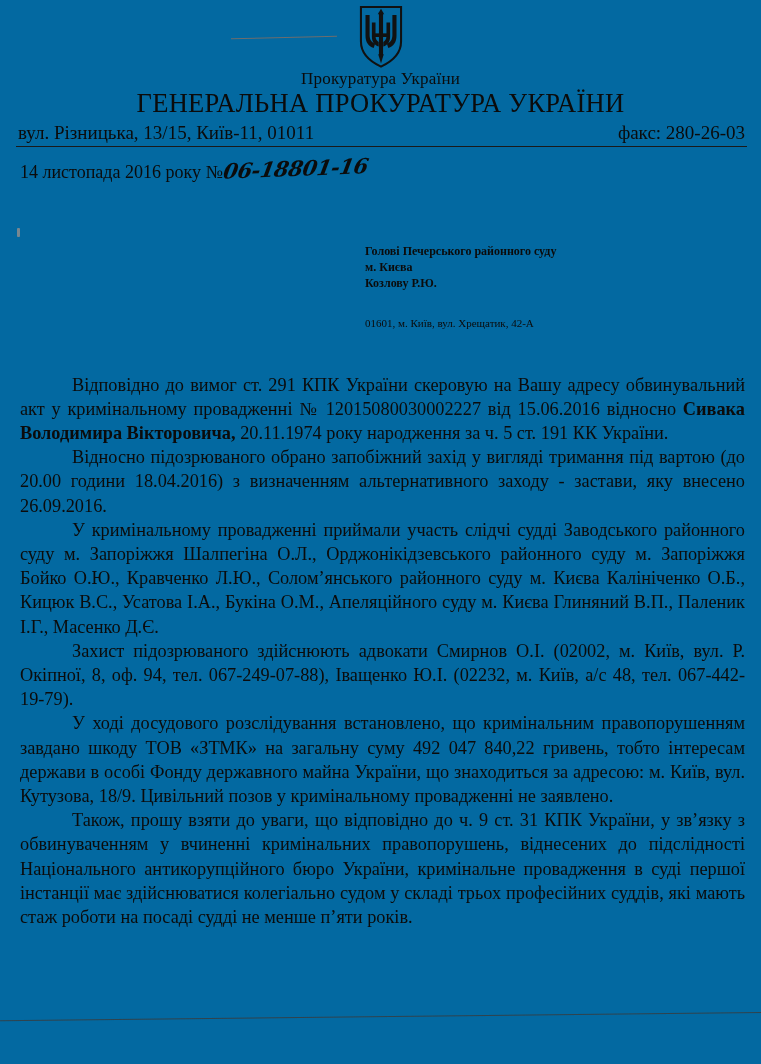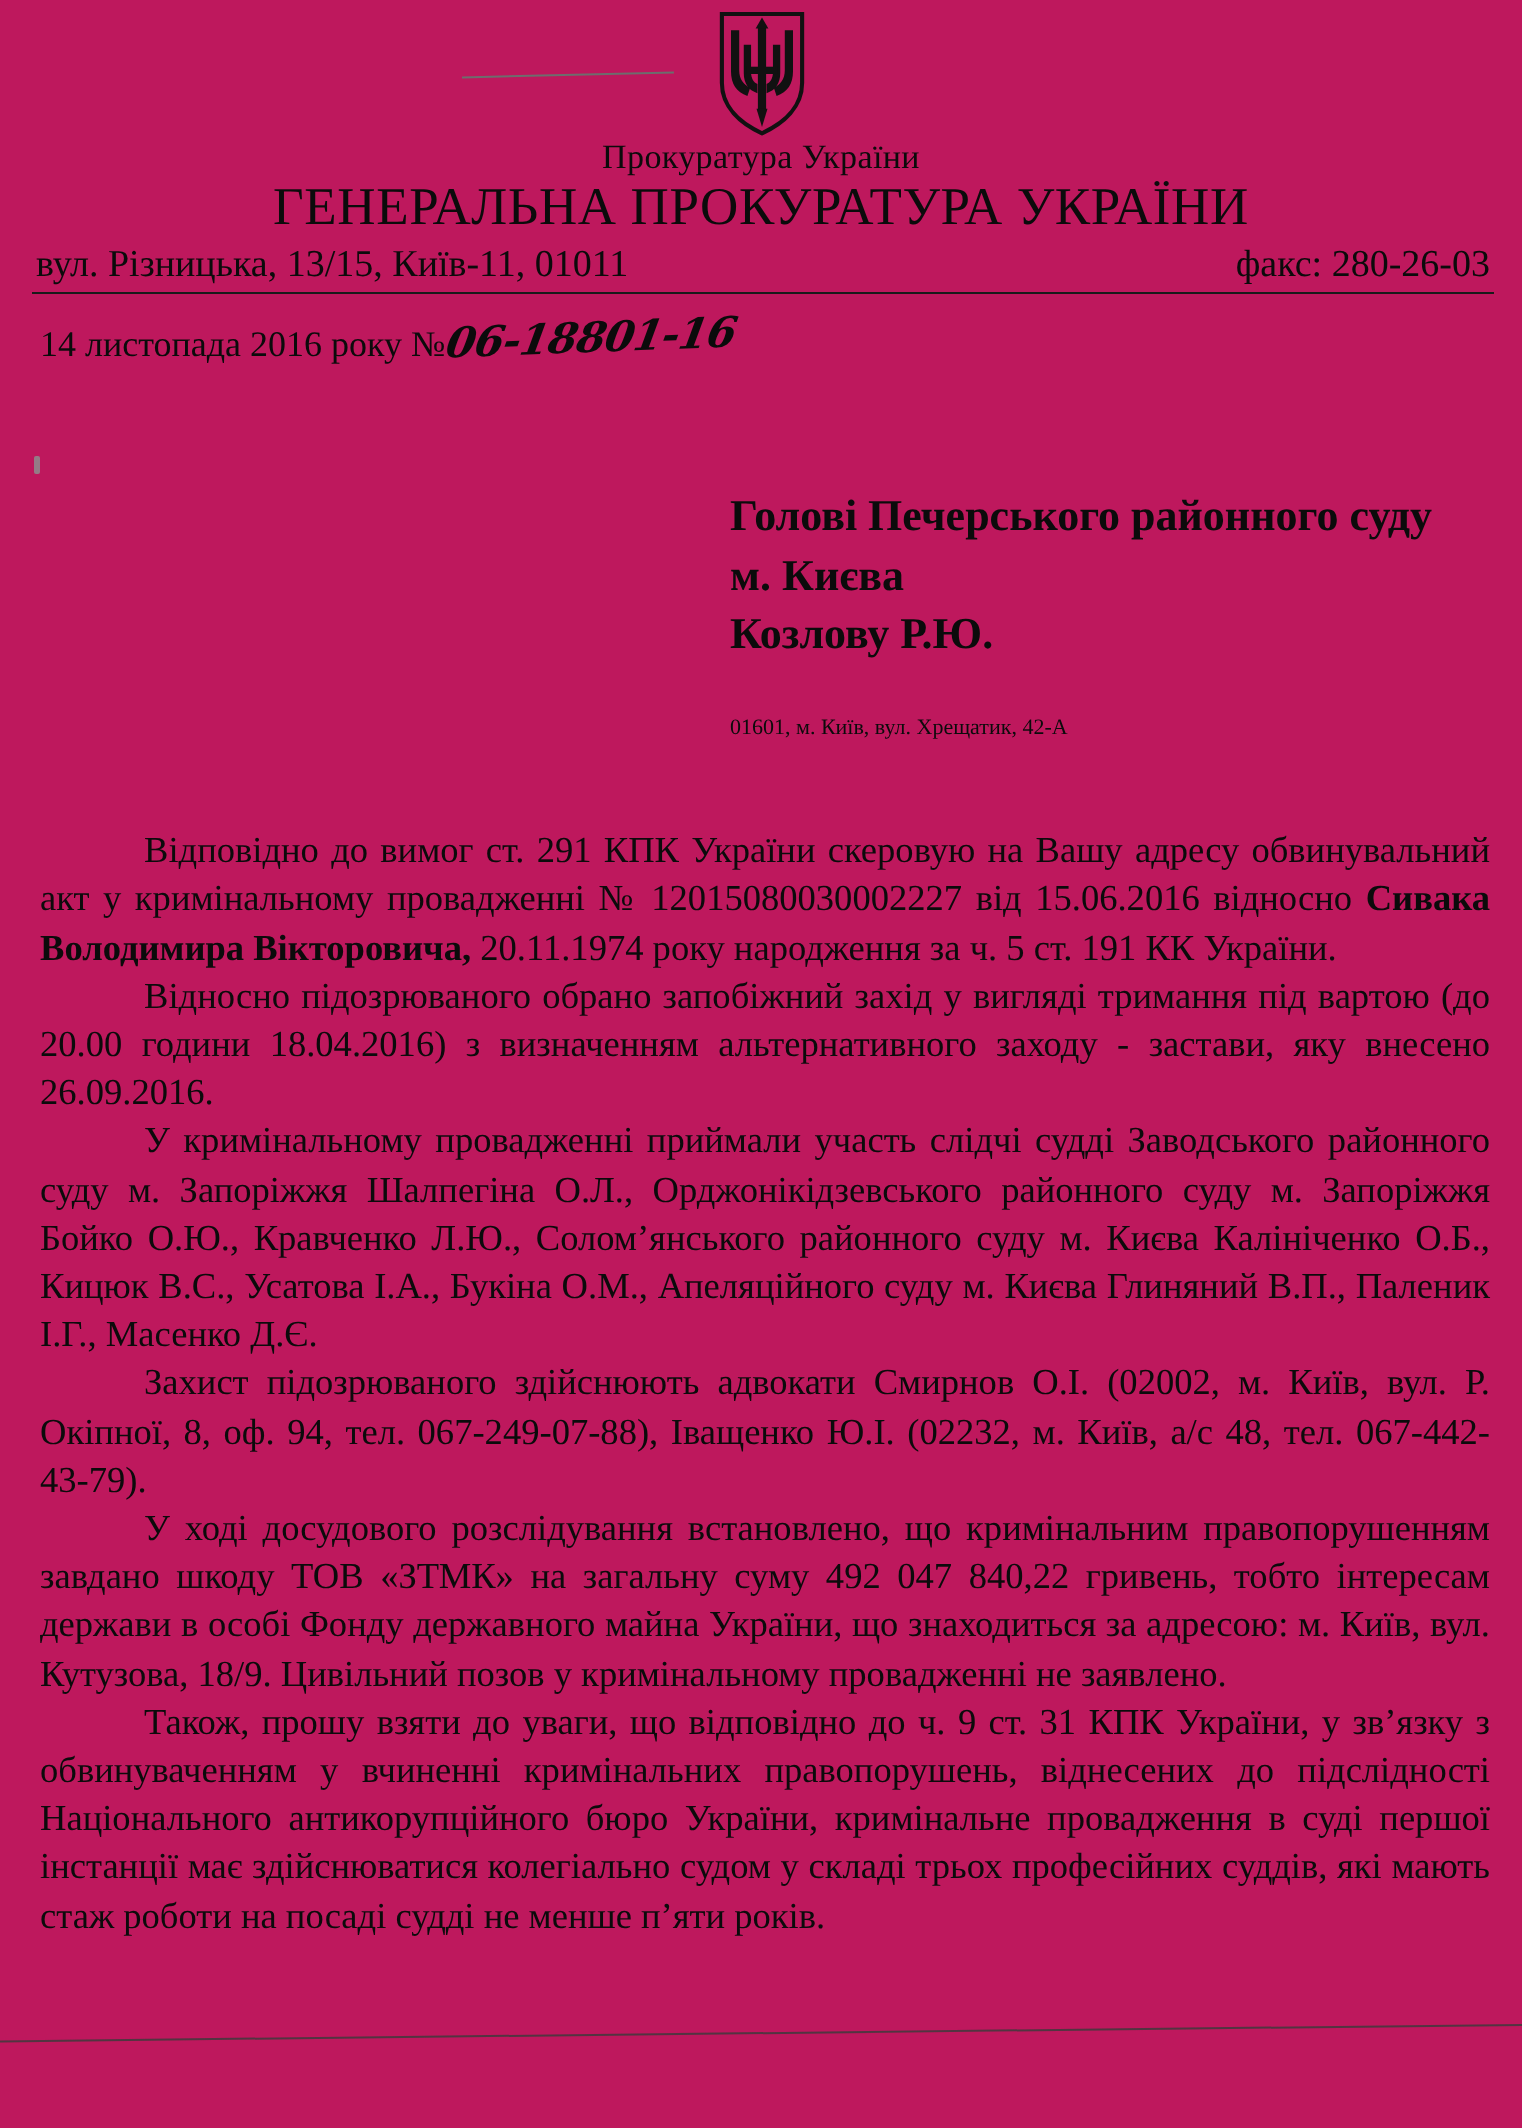--- a/index.html
+++ b/index.html
@@ -9,21 +9,21 @@
     background: #ffffff;
   }
   body {
     font-family: "Liberation Serif", "DejaVu Serif", serif;
     color: #0b0b0b;
   }
   .page {
     position: relative;
     width: 761px;
     height: 1064px;
-    background: #be185d;
+    background: #0369a1;
     overflow: hidden;
     box-sizing: border-box;
   }
 
   
   .letterhead {
     padding-top: 6px;
     text-align: center;
   }
   .emblem {
@@ -102,21 +102,21 @@
     opacity: .85;
   }
 
   
   .addressee {
     margin: 0;
     padding: 59px 0 0 365px;
   }
   .addressee .line {
     font-weight: bold;
-    font-size: 22px;
+    font-size: 12px;
     line-height: 1.35;
     white-space: nowrap;
   }
   .addressee-post {
     font-size: 11px;
     padding: 26px 0 0 365px;
     line-height: 1.2;
     white-space: nowrap;
   }
 
@@ -203,21 +203,21 @@
   <div class="addressee-post">01601, м. Київ, вул. Хрещатик, 42-А</div>
 
   <div class="body">
 
     <p><span>Відповідно до вимог ст. 291 КПК України скеровую на Вашу адресу обвинувальний акт у  кримінальному провадженні № 12015080030002227 від 15.06.2016 відносно </span><b>Сивака Володимира Вікторовича,</b><span> 20.11.1974 року народження за ч. 5 ст. 191 КК України.</span></p>
 
     <p>Відносно підозрюваного обрано запобіжний захід у вигляді тримання під вартою (до 20.00 години 18.04.2016) з визначенням альтернативного заходу - застави, яку внесено 26.09.2016.</p>
 
     <p>У кримінальному провадженні приймали участь слідчі судді Заводського районного суду м. Запоріжжя Шалпегіна О.Л., Орджонікідзевського районного суду м. Запоріжжя Бойко О.Ю., Кравченко Л.Ю., Солом’янського районного суду м. Києва Калініченко О.Б., Кицюк В.С., Усатова І.А., Букіна О.М., Апеляційного суду м. Києва Глиняний В.П., Паленик І.Г., Масенко Д.Є.</p>
 
-    <p>Захист підозрюваного здійснюють адвокати Смирнов О.І. (02002, м. Київ, вул. Р. Окіпної, 8, оф. 94, тел. 067-249-07-88), Іващенко Ю.І. (02232, м. Київ, а/с 48, тел. 067-442-43-79).</p>
+    <p>Захист підозрюваного здійснюють адвокати Смирнов О.І. (02002, м. Київ, вул. Р. Окіпної, 8, оф. 94, тел. 067-249-07-88), Іващенко Ю.І. (02232, м. Київ, а/с 48, тел. 067-442-19-79).</p>
 
     <p>У ході досудового розслідування встановлено, що кримінальним правопорушенням завдано шкоду ТОВ «ЗТМК» на загальну суму 492 047 840,22 гривень, тобто інтересам держави в особі Фонду державного майна України, що знаходиться за адресою: м. Київ, вул. Кутузова, 18/9. Цивільний позов у кримінальному провадженні  не заявлено.</p>
 
     <p>Також, прошу взяти до уваги, що відповідно до ч. 9 ст. 31 КПК України, у зв’язку з обвинуваченням у вчиненні кримінальних правопорушень, віднесених до підслідності Національного антикорупційного бюро України, кримінальне провадження в суді першої інстанції має здійснюватися колегіально судом у складі трьох професійних суддів, які мають стаж роботи на посаді судді не менше п’яти років.</p>
 
   </div>
 
   <div class="scan-edge"></div>
 
 </div>

